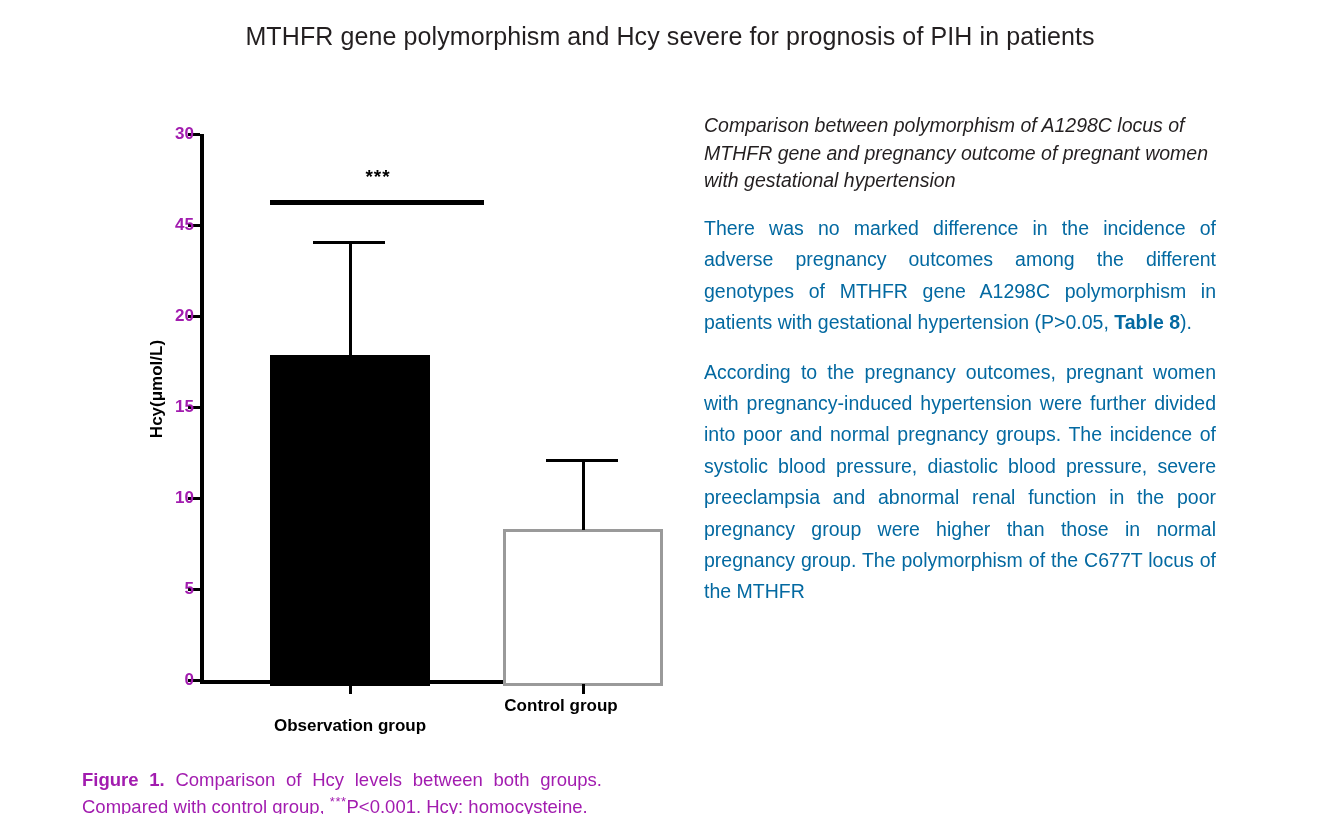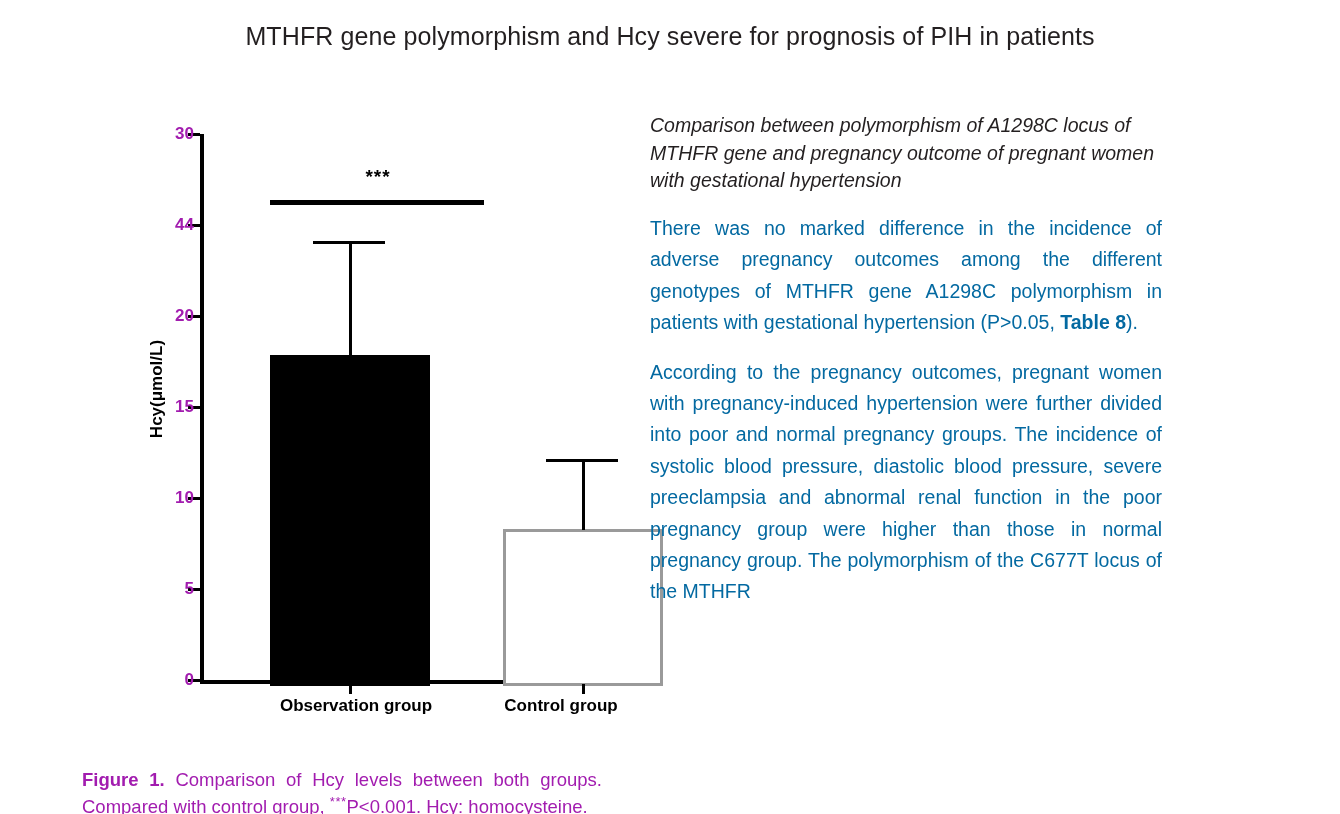--- a/index.html
+++ b/index.html
@@ -134,21 +134,21 @@
     line-height:1.33;
     text-align:justify;
     color:#a21caf;
   }
   .caption b{font-weight:bold;}
   .sup-stars{font-size:13px;vertical-align:super;letter-spacing:0.5px;}
 
   
   .text-col{
     position:absolute;
-    left:650px; top:112px;
+    left:704px; top:112px;
     width:512px;
   }
   .sec-head{
     font-size:19.5px;
     font-style:italic;
     line-height:1.42;
     margin:0 0 18px 0;
     color:#231f20;
   }
   .body-par{
@@ -193,21 +193,21 @@
       <div class="ytick-wrap" style="top:283px">
         <div class="ytick" style="top:-1px"></div>
         <div class="ytick-label">15</div>
       </div>
       <div class="ytick-wrap" style="top:192px">
         <div class="ytick" style="top:-1px"></div>
         <div class="ytick-label">20</div>
       </div>
       <div class="ytick-wrap" style="top:101px">
         <div class="ytick" style="top:-1px"></div>
-        <div class="ytick-label">44</div>
+        <div class="ytick-label">45</div>
       </div>
       <div class="ytick-wrap" style="top:10px">
         <div class="ytick" style="top:-1px"></div>
         <div class="ytick-label">30</div>
       </div>
 
       <div class="sig-stars" style="left:178px; top:42px;">***</div>
       <div class="sig-line" style="left:70px; top:76px; width:214px;"></div>
 
       <div class="bar bar-filled" style="left:70px; width:160px; height:331px;"></div>
@@ -215,21 +215,21 @@
       <div class="errbar-stem" style="left:149px; bottom:335px; height:113px;"></div>
       <div class="errbar-cap" style="left:113px; bottom:446px; width:72px;"></div>
 
       <div class="bar bar-open" style="left:303px; width:160px; height:157px;"></div>
 
       <div class="errbar-stem" style="left:382px; bottom:160px; height:70px;"></div>
       <div class="errbar-cap" style="left:346px; bottom:228px; width:72px;"></div>
 
       <div class="xtick" style="left:149px;"></div>
       <div class="xtick" style="left:382px;"></div>
-      <div class="xtick-label" style="left:156px;">Observation group</div>
+      <div class="xtick-label" style="left:150px;margin-top:20px;">Observation group</div>
       <div class="xtick-label" style="left:361px;">Control group</div>
 
     </div>
   </div>
 
   <div class="caption">
     <b>Figure 1.</b><span> Comparison of Hcy levels between both groups. Compared with control group, </span><span class="sup-stars">***</span><span>P&lt;0.001. Hcy: homocysteine.</span>
   </div>
 </div>
 

